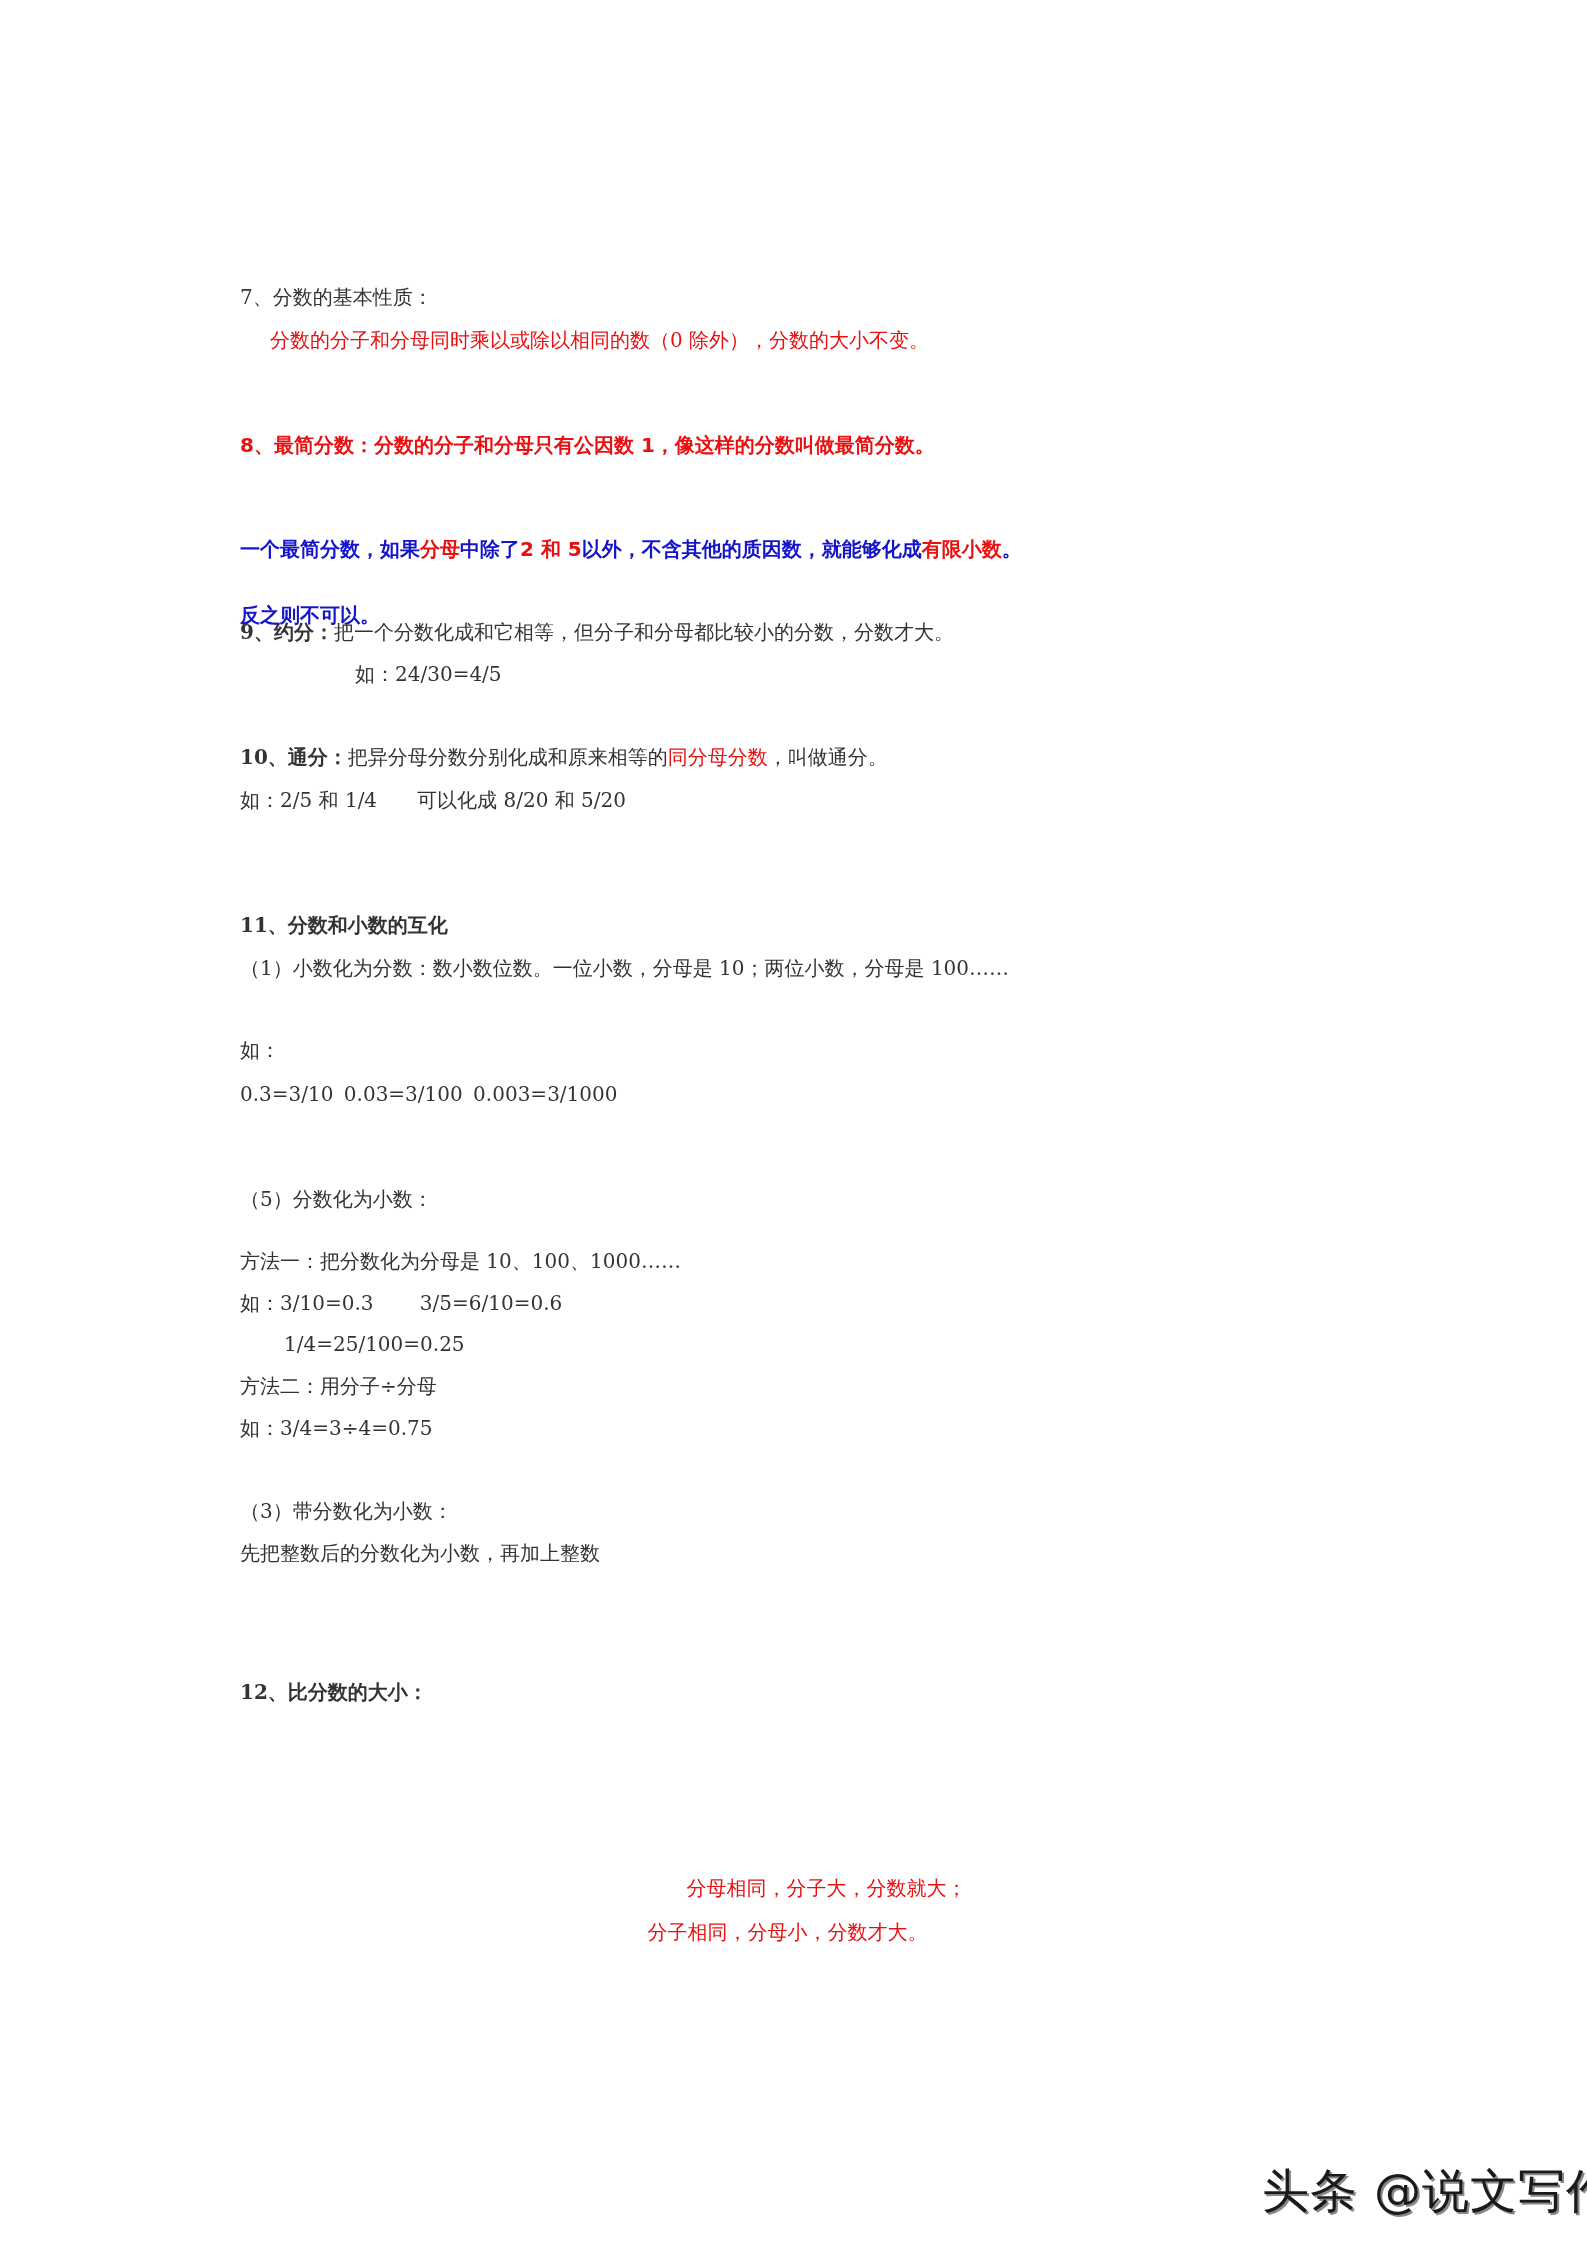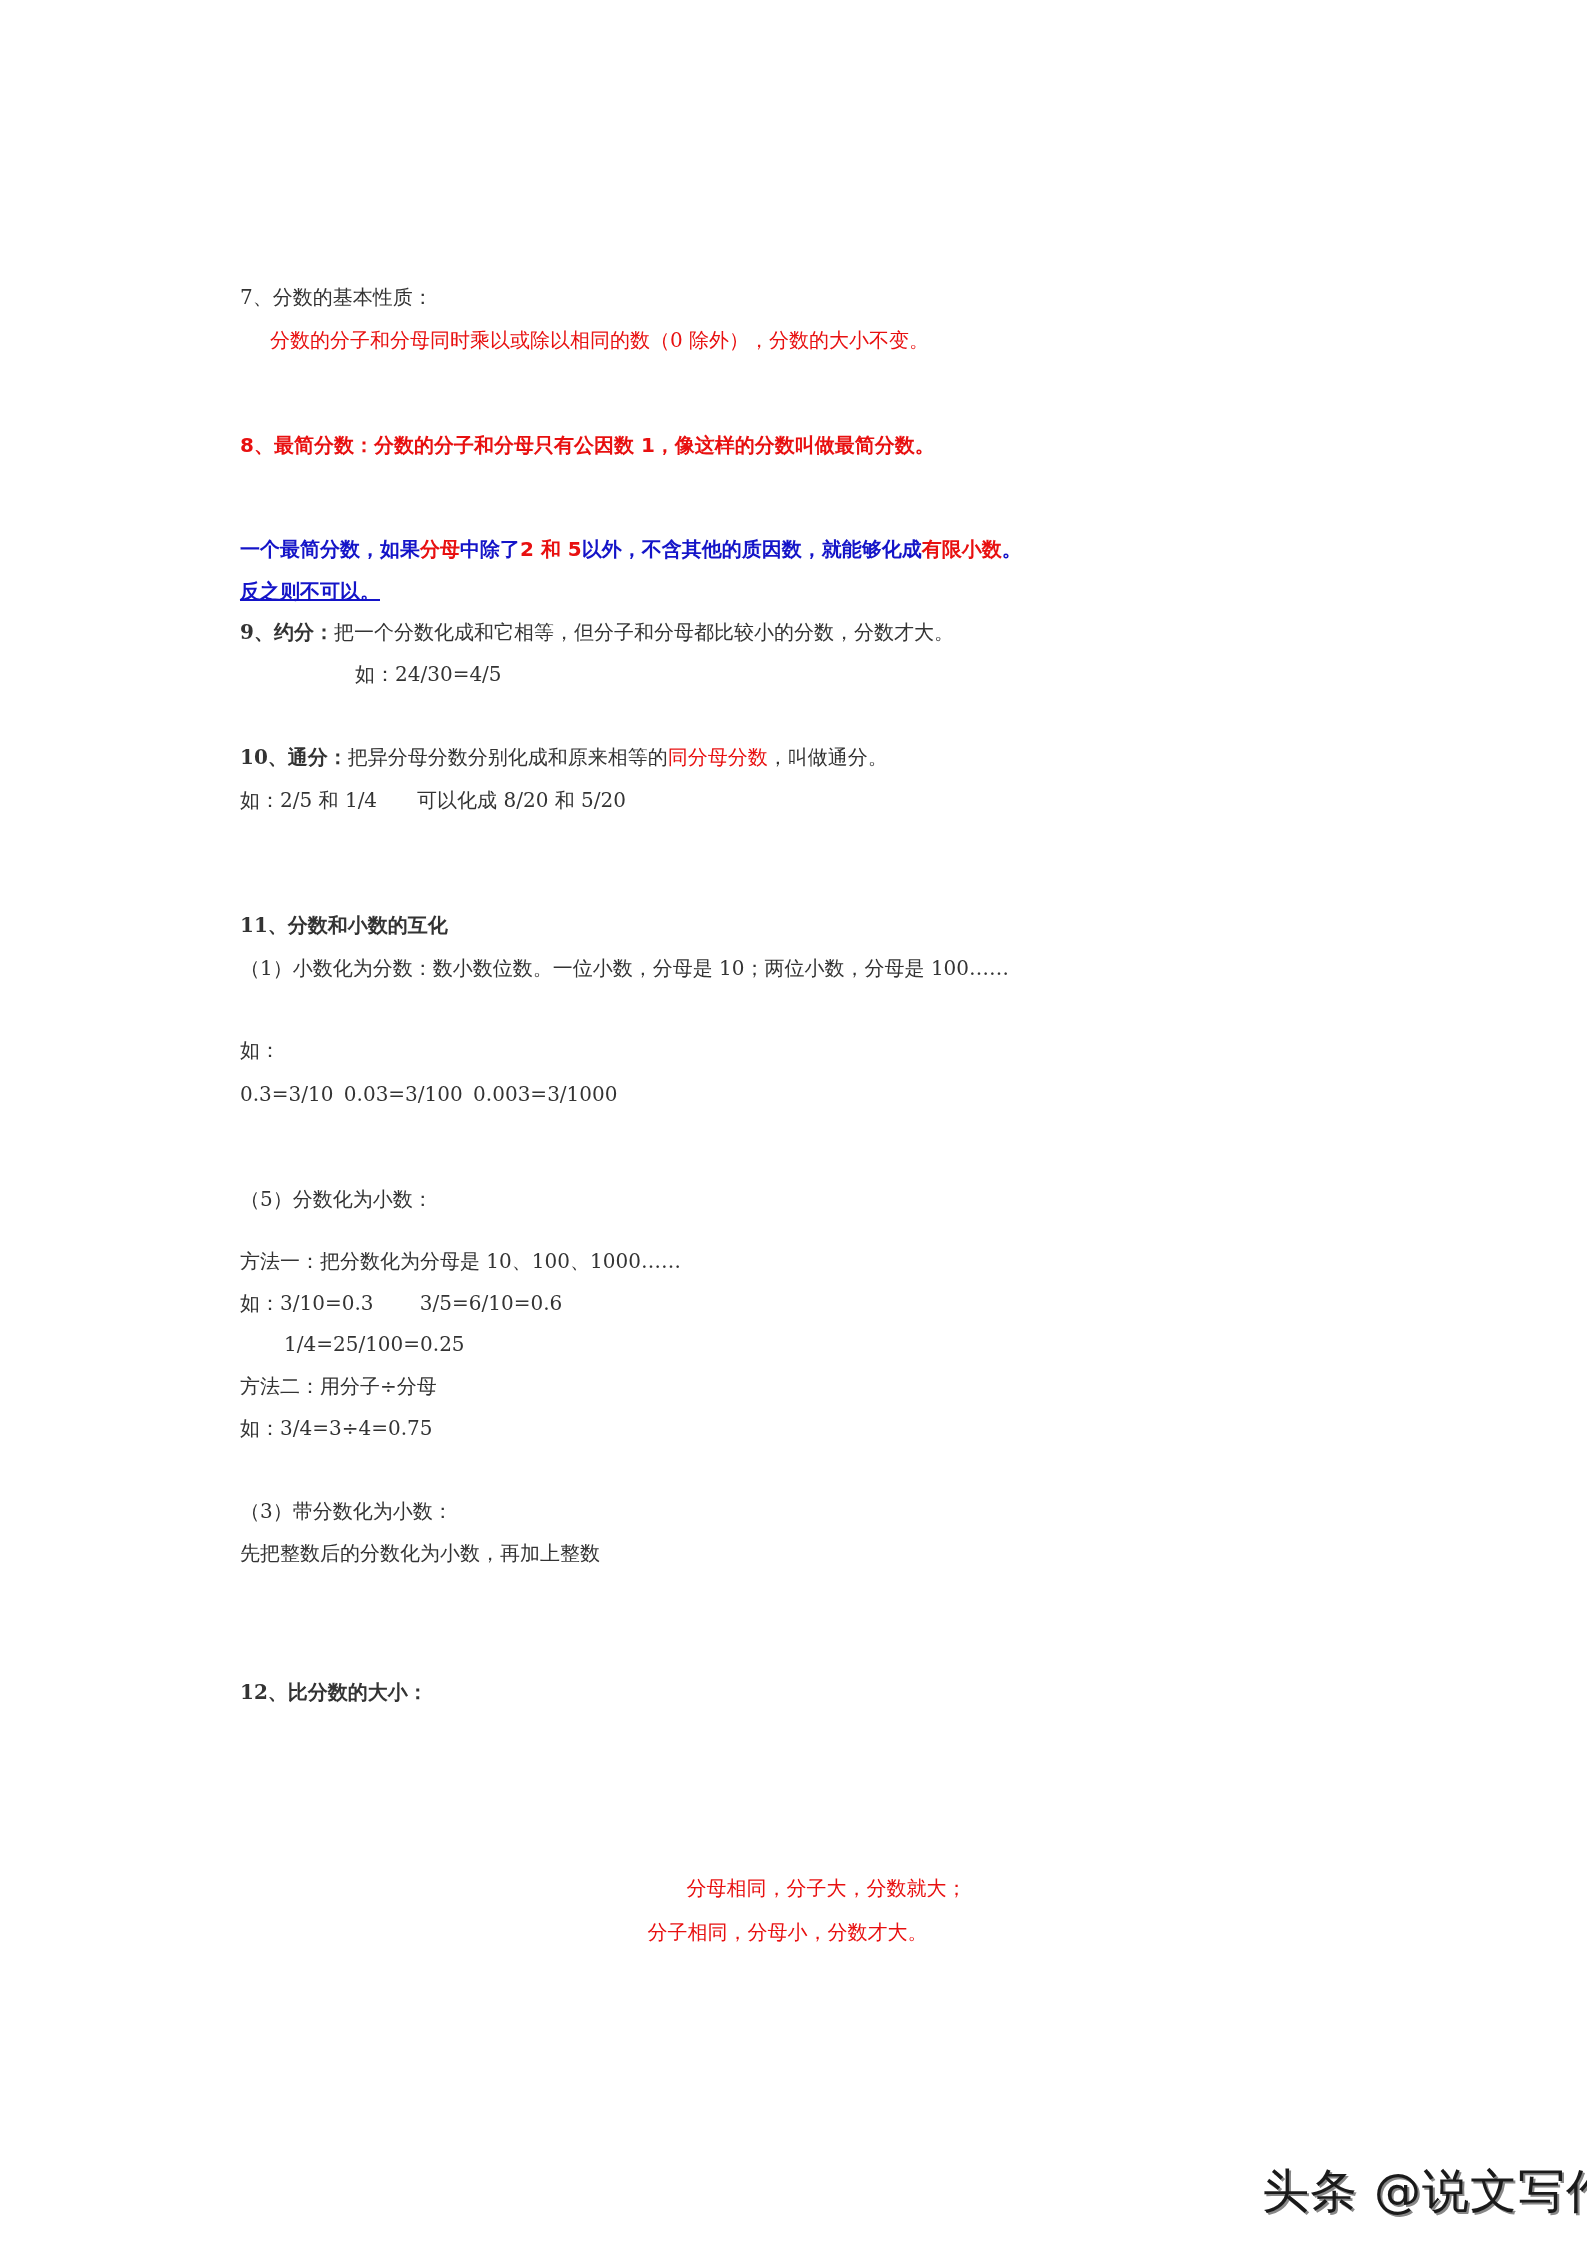--- a/index.html
+++ b/index.html
@@ -19,21 +19,21 @@
 </head>
 <body>
 
 <div class="line gray" style="top:280px;">7、分数的基本性质：</div>
 <div class="line red" style="top:323px; left:270px;">分数的分子和分母同时乘以或除以相同的数（0 除外），分数的大小不变。</div>
 
 <div class="line red b sans" style="top:428px;">8、最简分数：分数的分子和分母只有公因数 1，像这样的分数叫做最简分数。</div>
 <div class="line b sans" style="top:532px;">
   <span class="blue">一个最简分数，如果</span><span class="red">分母</span><span class="blue">中除了</span><span class="red">2 和 5</span><span class="blue">以外，不含其他的质因数，就能够化成</span><span class="red">有限小数</span><span class="blue">。</span>
 </div>
-<div class="line blue b sans" style="top:574px;text-decoration:underline;">反之则不可以。</div>
+<div class="line blue b sans" style="top:598px;">反之则不可以。</div>
 
 <div class="line gray" style="top:615px;">
   <span class="b">9、约分：</span><span>把一个分数化成和它相等，但分子和分母都比较小的分数，分数才大。</span>
 </div>
 <div class="line gray" style="top:657px; left:355px;">如：24/30=4/5</div>
 
 <div class="line gray" style="top:740px;">
   <span class="b">10、通分：</span><span>把异分母分数分别化成和原来相等的</span><span class="red">同分母分数</span><span>，叫做通分。</span>
 </div>
 <div class="line gray" style="top:783px;">如：2/5 和 1/4　　可以化成 8/20 和 5/20</div>

